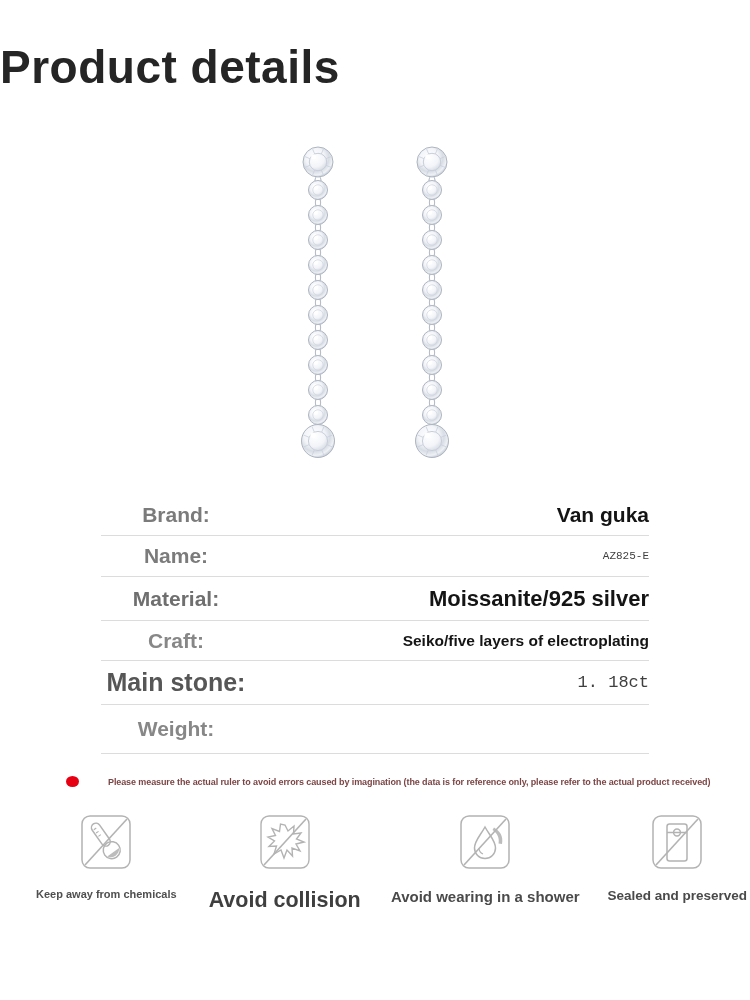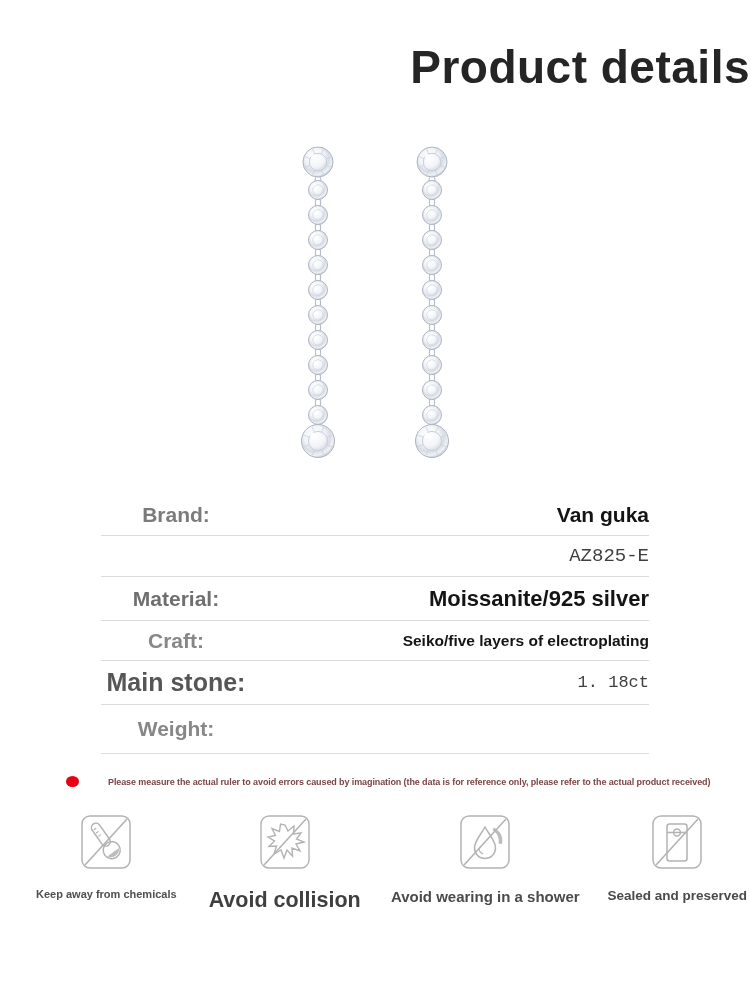--- a/index.html
+++ b/index.html
@@ -1,29 +1,29 @@
 <!DOCTYPE html>
 <html><head>
 <meta charset="utf-8">
 <style>
   html,body{margin:0;padding:0;background:#fff;}
   .page{position:relative;width:750px;height:1000px;margin:0 auto;background:#ffffff;
         font-family:"Liberation Sans",sans-serif;overflow:hidden;}
-  .title{margin-top:40px;text-align:right;font-size:46px;font-weight:700;color:#252525;letter-spacing:.5px;}
+  .title{margin-top:40px;text-align:left;font-size:46px;font-weight:700;color:#252525;letter-spacing:.5px;}
   .subtitle{margin-top:16px;text-align:center;font-size:15px;font-weight:500;color:#3c3c3c;
             letter-spacing:7px;text-indent:7px;}
   .hero{margin-top:46px;height:330px;}
   .hero svg{display:block;margin:0 auto;}
   .specs{width:548px;margin:24px auto 0;}
   .srow{display:flex;align-items:center;border-bottom:1px solid #dcdcdc;}
   .lbl{width:150px;text-align:center;font-weight:700;color:#7b7b7b;}
   .val{flex:1;text-align:right;color:#141414;}
   .mono{font-family:"Liberation Mono","DejaVu Sans Mono",monospace;font-weight:400;color:#3f3f3f;}
   .r0{height:41px}.r0 .lbl{font-size:21px}.r0 .val{font-size:21px;font-weight:700}
-  .r1{height:40px}.r1 .lbl{font-size:21px}.r1 .val{font-size:19px}
+  .r1{height:40px}.r1 .lbl{font-size:21px}.r1 .val{font-size:11px}
   .r2{height:43px}.r2 .lbl{font-size:21px;color:#6f6f6f}.r2 .val{font-size:22px;font-weight:700}
   .r3{height:39px}.r3 .lbl{font-size:21px;color:#878787}.r3 .val{font-size:15.5px;font-weight:700}
   .r4{height:43px}.r4 .lbl{font-size:25px;color:#565656}.r4 .val{font-size:17px}
   .r5{height:48px}.r5 .lbl{font-size:21px;color:#878787}
   .r5 .val{font-size:12px;font-weight:700;line-height:1.2}
   .note{margin-top:22px;display:flex;align-items:center;padding-left:66px;padding-right:30px;}
   .dot{width:13px;height:11px;border-radius:50%;background:#e60012;flex:0 0 auto;}
   .note-text{margin-left:29px;font-size:9px;letter-spacing:-.1px;font-weight:600;color:#7c4545;white-space:nowrap;}
   .care{margin-top:26px;display:flex;padding:0 36px;gap:32px;}
   .care-item{display:flex;flex-direction:column;align-items:center;}
@@ -180,20 +180,21 @@
         <circle cx="204.05" cy="295.225" r="2.64" fill="#ffffff" opacity="0.95"></circle>
       </svg>
   </div>
 
   <div class="specs">
     <div class="srow r0">
       <div class="lbl">Brand:</div>
       <div class="val">Van guka</div>
     </div>
     <div class="srow r1">
+      <div class="lbl">Name:</div>
       <div class="val mono">AZ825-E</div>
     </div>
     <div class="srow r2">
       <div class="lbl">Material:</div>
       <div class="val">Moissanite/925 silver</div>
     </div>
     <div class="srow r3">
       <div class="lbl">Craft:</div>
       <div class="val">Seiko/five layers of electroplating</div>
     </div>

